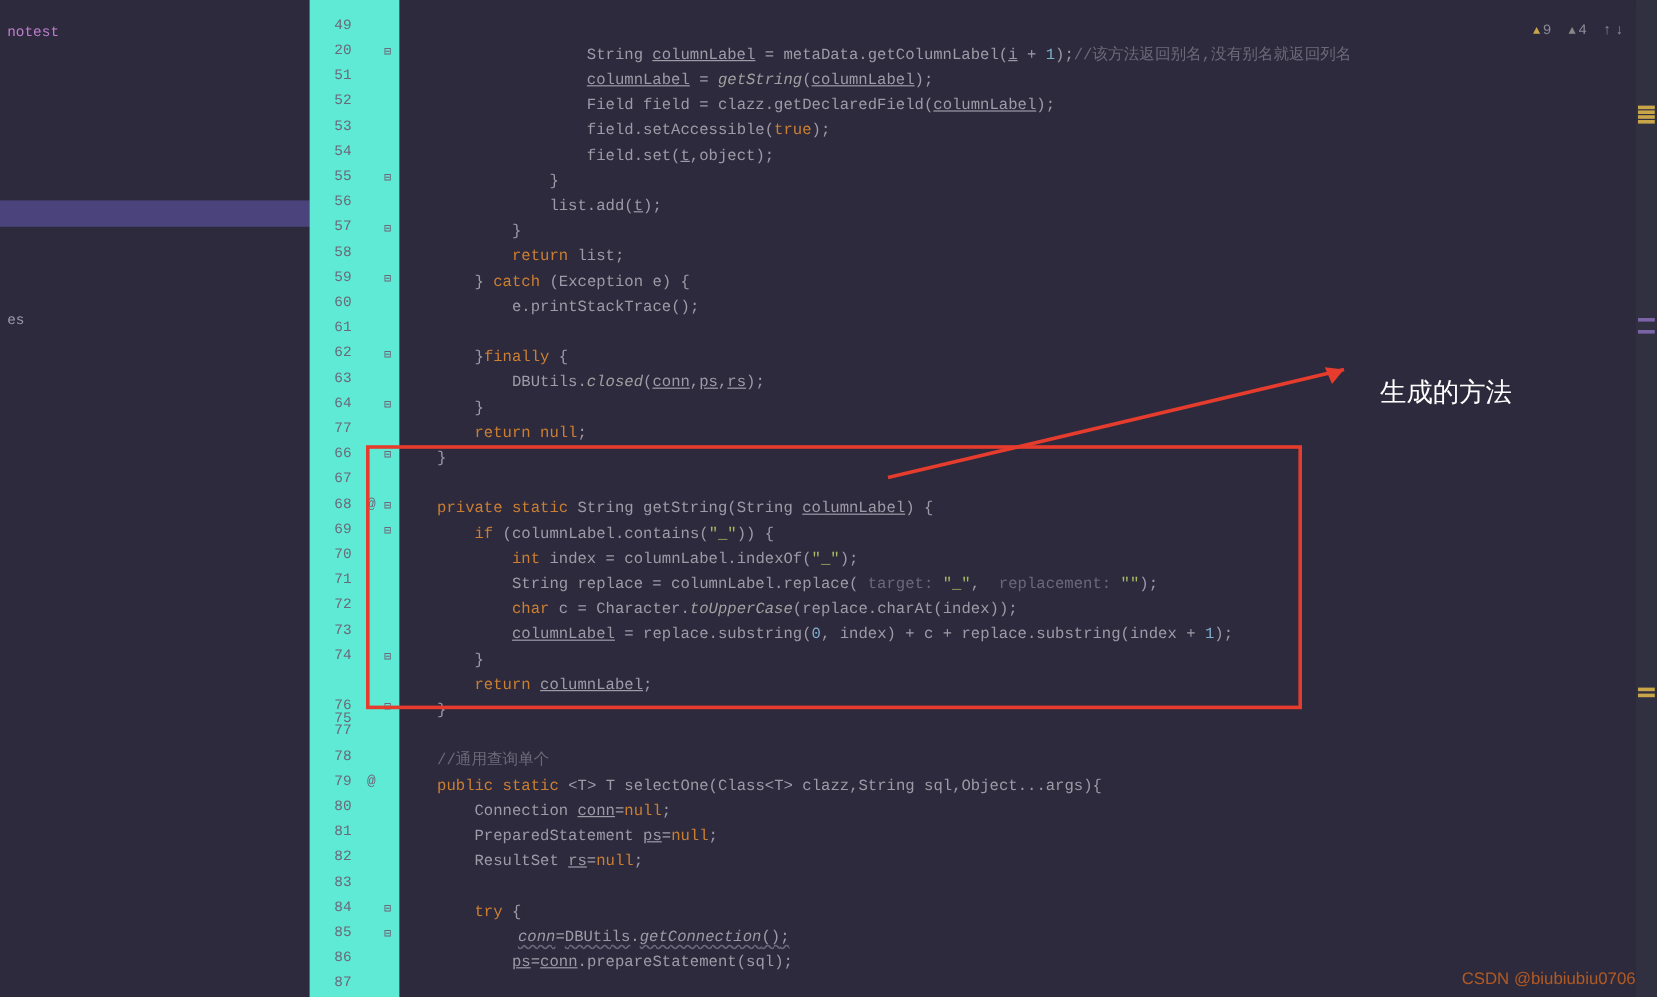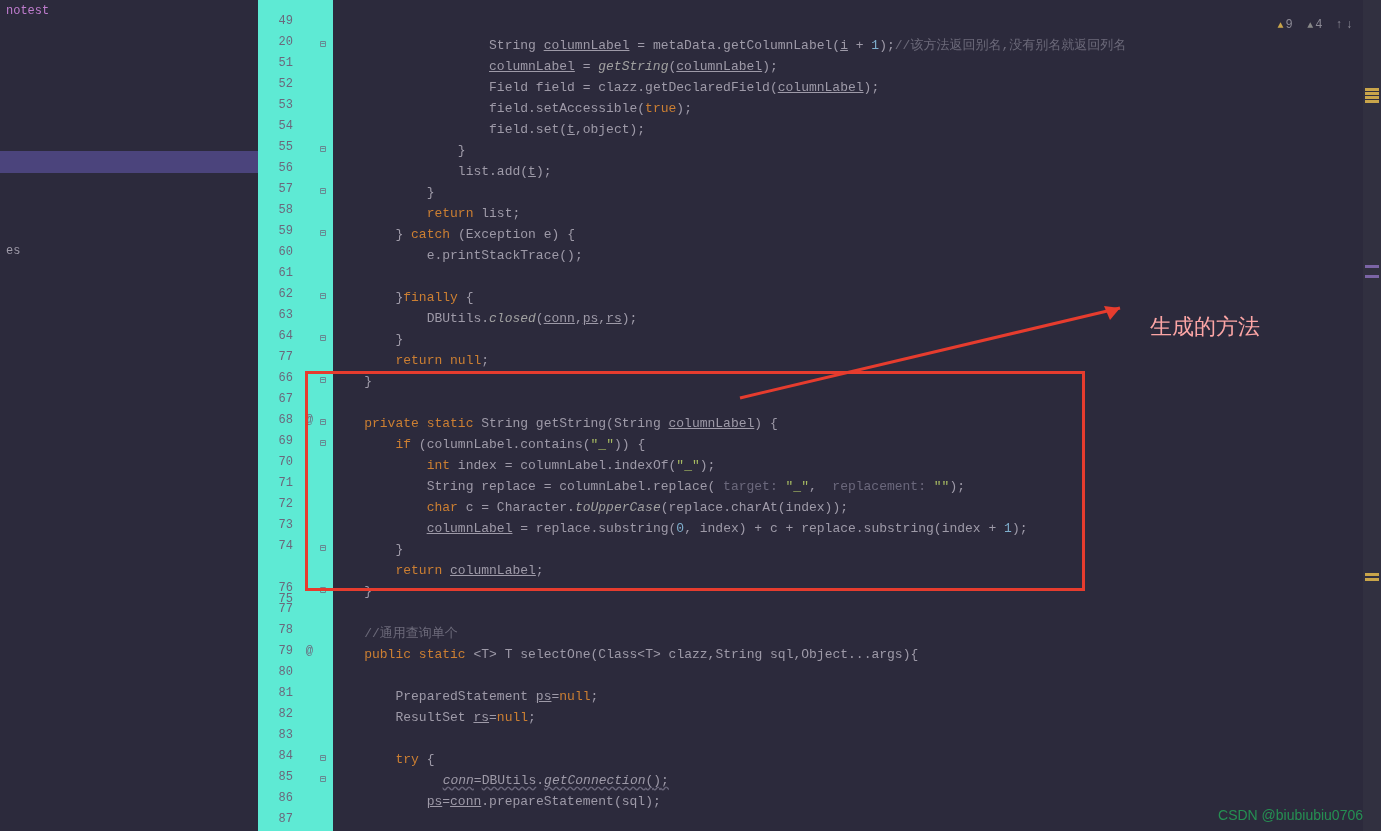--- a/index.html
+++ b/index.html
@@ -3,21 +3,21 @@
 <meta charset="utf-8">
 <style>
   * { margin:0; padding:0; box-sizing:border-box; }
   body { background:#2c2a3c; font-family:Consolas,'Courier New',monospace; font-size:13px; color:#a7a6b0; overflow:hidden; width:1381px; height:831px; position:relative; }
   .sidebar { position:absolute; left:0; top:0; width:258px; height:100%; background:#2c2a3c; }
   .side-item { height:22px; line-height:22px; padding-left:6px; font-size:12px; color:#c07dcf; }
   .side-item.notest { background:#2c2a3c; color:#c07dcf; }
   .side-item.sel { background:#4b447c; color:#b5aed6; }
   .side-item.plain { color:#9e9aa8; }
   .side-item.plain2 { color:#9e9aa8; }
-  .side-row1 { margin-top:0px; }
+  .side-row1 { margin-top:16px; }
   .side-row2 { margin-top:129px; }
   .side-row3 { margin-top:67px; }
   .side-row4 { margin-top:20px; }
   .gutter { position:absolute; left:258px; top:0; width:75px; height:100%; background:#5eead4; }
   .ln { position:absolute; right:40px; color:#6b687c; font-size:12px; text-align:right; width:28px; }
   .at { position:absolute; right:20px; color:#6b687c; font-size:12px; }
   .fold { position:absolute; right:4px; width:12px; height:12px; color:#6b687c; font-size:10px; line-height:12px; text-align:center; }
   .editor { position:absolute; left:333px; top:0; right:18px; height:100%; background:#2c2a3c; overflow:hidden; }
   .codeline { position:absolute; white-space:pre; line-height:21px; height:21px; }
   .kw { color:#cc7f32; }
@@ -29,30 +29,30 @@
   .varui { color:#9e9aa8; text-decoration:underline; font-style:italic; }
   .str { color:#a7bb62; }
   .num { color:#7eaecc; }
   .op { color:#9e9aa8; }
   .par { color:#9e9aa8; }
   .br { color:#9e9aa8; }
   .cmt { color:#6c6a7a; }
   .wav { text-decoration:underline wavy #6b687c; text-underline-offset:2px; }
   .hint { color:#6b687c; }
   .redbox { position:absolute; border:3px solid #e63c2e; }
-  .annot { position:absolute; color:#fca5a5; font-size:22px; font-family:Arial,"Microsoft YaHei",sans-serif; }
+  .annot { position:absolute; color:#ffffff; font-size:22px; font-family:Arial,"Microsoft YaHei",sans-serif; }
   .arrow { position:absolute; pointer-events:none; }
   .topright { position:absolute; top:18px; right:28px; color:#8c8a96; font-size:12px; }
   .tri-y::before { content:"▲"; color:#c9a54a; margin-right:2px; font-size:10px; }
   .tri-g::before { content:"▲"; color:#888; margin-right:2px; font-size:10px; }
   .nav-up { display:inline-block; margin-left:6px; color:#8c8a96; }
   .nav-dn { display:inline-block; margin-left:3px; color:#8c8a96; }
   .rstrip { position:absolute; right:0; top:0; width:18px; height:100%; background:#313040; }
   .rmark { position:absolute; right:2px; width:14px; height:3px; }
-  .watermark { position:absolute; right:18px; bottom:8px; color:#22c55e; font-size:14px; font-family:Arial,sans-serif; opacity:.65; }
+  .watermark { position:absolute; right:18px; bottom:8px; color:#f97316; font-size:14px; font-family:Arial,sans-serif; opacity:.65; }
   .tabbar { position:absolute; left:0; top:0; height:6px; width:100%; background:#24222f; }
 </style>
 </head>
 <body>
 
 <div class="tabbar"></div>
 
 <div class="sidebar">
   <div class="side-item notest side-row1">notest</div>
   <div class="side-item sel side-row2"></div>
@@ -142,25 +142,26 @@
     <div class="codeline" style="top: 455px; left: 0px;"><span>            </span><span class="kw">int </span><span class="var">index</span><span class="op"> = </span><span class="var">columnLabel</span><span class="op">.</span><span class="fn">indexOf</span><span class="par">(</span><span class="str">"_"</span><span class="par">)</span><span class="op">;</span></div>
     <div class="codeline" style="top: 476px; left: 0px;"><span>            </span><span class="type">String </span><span class="var">replace</span><span class="op"> = </span><span class="var">columnLabel</span><span class="op">.</span><span class="fn">replace</span><span class="par">(</span><span class="hint"> target: </span><span class="str">"_"</span><span class="op">,</span><span class="hint">  replacement: </span><span class="str">""</span><span class="par">)</span><span class="op">;</span></div>
     <div class="codeline" style="top: 497px; left: 0px;"><span>            </span><span class="kw">char </span><span class="var">c</span><span class="op"> = </span><span class="type">Character</span><span class="op">.</span><span class="fni">toUpperCase</span><span class="par">(</span><span class="var">replace</span><span class="op">.</span><span class="fn">charAt</span><span class="par">(</span><span class="var">index</span><span class="par">)</span><span class="par">)</span><span class="op">;</span></div>
     <div class="codeline" style="top: 518px; left: 0px;"><span>            </span><span class="varu">columnLabel</span><span class="op"> = </span><span class="var">replace</span><span class="op">.</span><span class="fn">substring</span><span class="par">(</span><span class="num">0</span><span class="op">, </span><span class="var">index</span><span class="par">)</span><span class="op"> + </span><span class="var">c</span><span class="op"> + </span><span class="var">replace</span><span class="op">.</span><span class="fn">substring</span><span class="par">(</span><span class="var">index</span><span class="op"> + </span><span class="num">1</span><span class="par">)</span><span class="op">;</span></div>
     <div class="codeline" style="top: 539px; left: 0px;"><span>        </span><span class="br">}</span></div>
     <div class="codeline" style="top: 560px; left: 0px;"><span>        </span><span class="kw">return </span><span class="varu">columnLabel</span><span class="op">;</span></div>
     <div class="codeline" style="top: 581px; left: 0px;"><span>    </span><span class="br">}</span></div>
     <div class="codeline" style="top: 602px; left: 0px;"><span></span></div>
     <div class="codeline" style="top: 623px; left: 0px;"><span>    </span><span class="cmt">//通用查询单个</span></div>
     <div class="codeline" style="top: 644px; left: 0px;"><span>    </span><span class="kw">public </span><span class="kw">static </span><span class="op">&lt;</span><span class="type">T</span><span class="op">&gt;</span><span> </span><span class="type">T </span><span class="fn">selectOne</span><span class="par">(</span><span class="type">Class</span><span class="op">&lt;</span><span class="type">T</span><span class="op">&gt;</span><span> </span><span class="var">clazz</span><span class="op">,</span><span class="type">String </span><span class="var">sql</span><span class="op">,</span><span class="type">Object</span><span class="op">...</span><span class="var">args</span><span class="par">)</span><span class="br">{</span></div>
+    <div class="codeline" style="top: 665px; left: 0px;"><span>        </span><span class="type">Connection </span><span class="varu">conn</span><span class="op">=</span><span class="kw">null</span><span class="op">;</span></div>
     <div class="codeline" style="top: 686px; left: 0px;"><span>        </span><span class="type">PreparedStatement </span><span class="varu">ps</span><span class="op">=</span><span class="kw">null</span><span class="op">;</span></div>
     <div class="codeline" style="top: 707px; left: 0px;"><span>        </span><span class="type">ResultSet </span><span class="varu">rs</span><span class="op">=</span><span class="kw">null</span><span class="op">;</span></div>
     <div class="codeline" style="top: 728px; left: 0px;"><span></span></div>
     <div class="codeline" style="top: 749px; left: 0px;"><span>        </span><span class="kw">try</span><span> </span><span class="br">{</span></div>
-    <div class="codeline" style="top: 770px; left: 16px;"><span>            </span><span class="varui wav">conn</span><span class="op">=</span><span class="type wav">DBUtils</span><span class="op">.</span><span class="fni varu wav">getConnection</span><span class="par wav">()</span><span class="op wav">;</span></div>
+    <div class="codeline" style="top: 770px; left: 5px;"><span>            </span><span class="varui wav">conn</span><span class="op">=</span><span class="type wav">DBUtils</span><span class="op">.</span><span class="fni varu wav">getConnection</span><span class="par wav">()</span><span class="op wav">;</span></div>
     <div class="codeline" style="top: 791px; left: 0px;"><span>            </span><span class="varu">ps</span><span class="op">=</span><span class="varu">conn</span><span class="op">.</span><span class="fn">prepareStatement</span><span class="par">(</span><span class="var">sql</span><span class="par">)</span><span class="op">;</span></div>
     <div class="codeline" style="top: 812px; left: 0px;"><span></span></div>
   </div>
 
 <div class="topright">
   <span class="tri-y"></span><span>9</span>
   &nbsp;<span class="tri-g"></span><span>4</span>
   <span class="nav-up">↑</span><span class="nav-dn">↓</span>
 </div>
 

